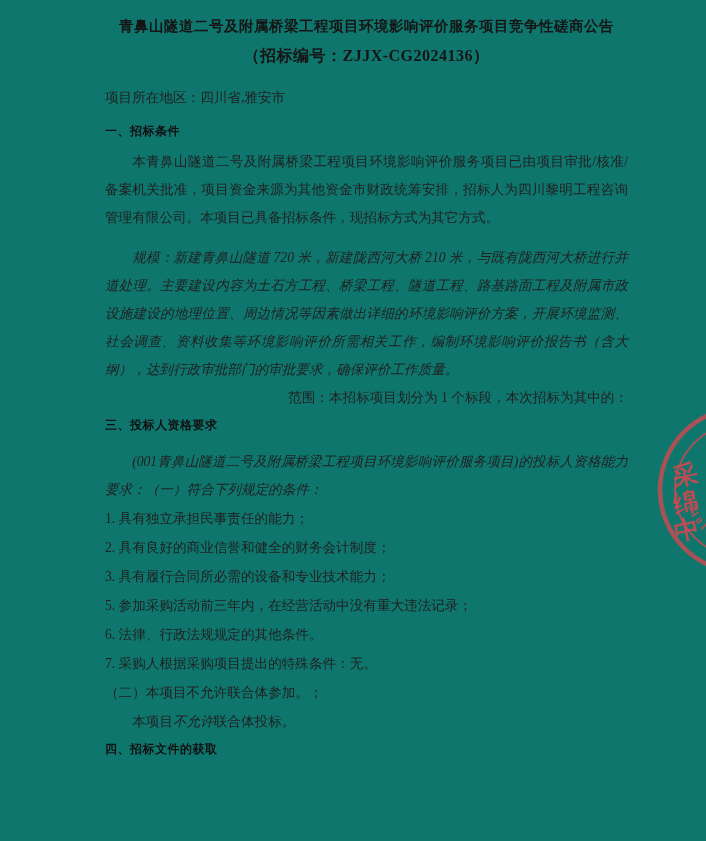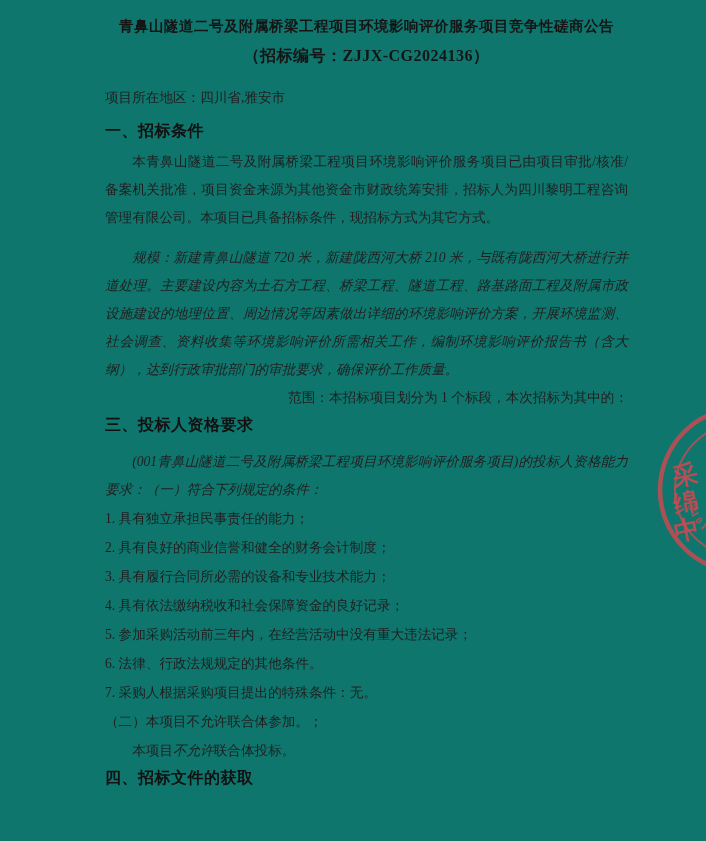--- a/index.html
+++ b/index.html
@@ -33,21 +33,21 @@
     margin-top: 6px;
     color: #151515;
     letter-spacing: 0.5px;
   }
   .location-line {
     margin-top: 20px;
     font-size: 13.6px;
     line-height: 20px;
   }
   .section-heading {
-    font-size: 16px;
+    font-size: 12px;
     font-weight: bold;
     line-height: 22px;
     color: #111;
     letter-spacing: 0.5px;
   }
   .h1 { margin-top: 12px; }
   .h2 { margin-top: 4px; }
   .h3 { margin-top: 2px; }
   .h4 { margin-top: 2px; }
   .para {
@@ -100,21 +100,20 @@
 
     <p class="para tight">规模：新建青鼻山隧道 720 米，新建陇西河大桥 210 米，与既有陇西河大桥进行并道处理。主要建设内容为土石方工程、桥梁工程、隧道工程、路基路面工程及附属市政设施建设的地理位置、周边情况等因素做出详细的环境影响评价方案，开展环境监测、社会调查、资料收集等环境影响评价所需相关工作，编制环境影响评价报告书（含大纲），达到行政审批部门的审批要求，确保评价工作质量。</p>
     <p class="line indent-scope">范围：本招标项目划分为 1 个标段，本次招标为其中的：</p>
 
     <div class="section-heading h3">三、投标人资格要求</div>
     <p class="para tight">(001青鼻山隧道二号及附属桥梁工程项目环境影响评价服务项目)的投标人资格能力要求：（一）符合下列规定的条件：</p>
 
     <p class="cond-item">1. 具有独立承担民事责任的能力；</p>
     <p class="cond-item">2. 具有良好的商业信誉和健全的财务会计制度；</p>
     <p class="cond-item">3. 具有履行合同所必需的设备和专业技术能力；</p>
-    <p class="cond-item">4. 具有依法缴纳税收和社会保障资金的良好记录；</p>
     <p class="cond-item">5. 参加采购活动前三年内，在经营活动中没有重大违法记录；</p>
     <p class="cond-item">6. 法律、行政法规规定的其他条件。</p>
     <p class="cond-item">7. 采购人根据采购项目提出的特殊条件：无。</p>
 
     <p class="cond-item">（二）本项目不允许联合体参加。；</p>
     <p class="cond-item indent-2em"><span>本项目</span><span class="em-italic">不允许</span><span>联合体投标。</span></p>
 
     <div class="section-heading h4">四、招标文件的获取</div>
 
   </div>

